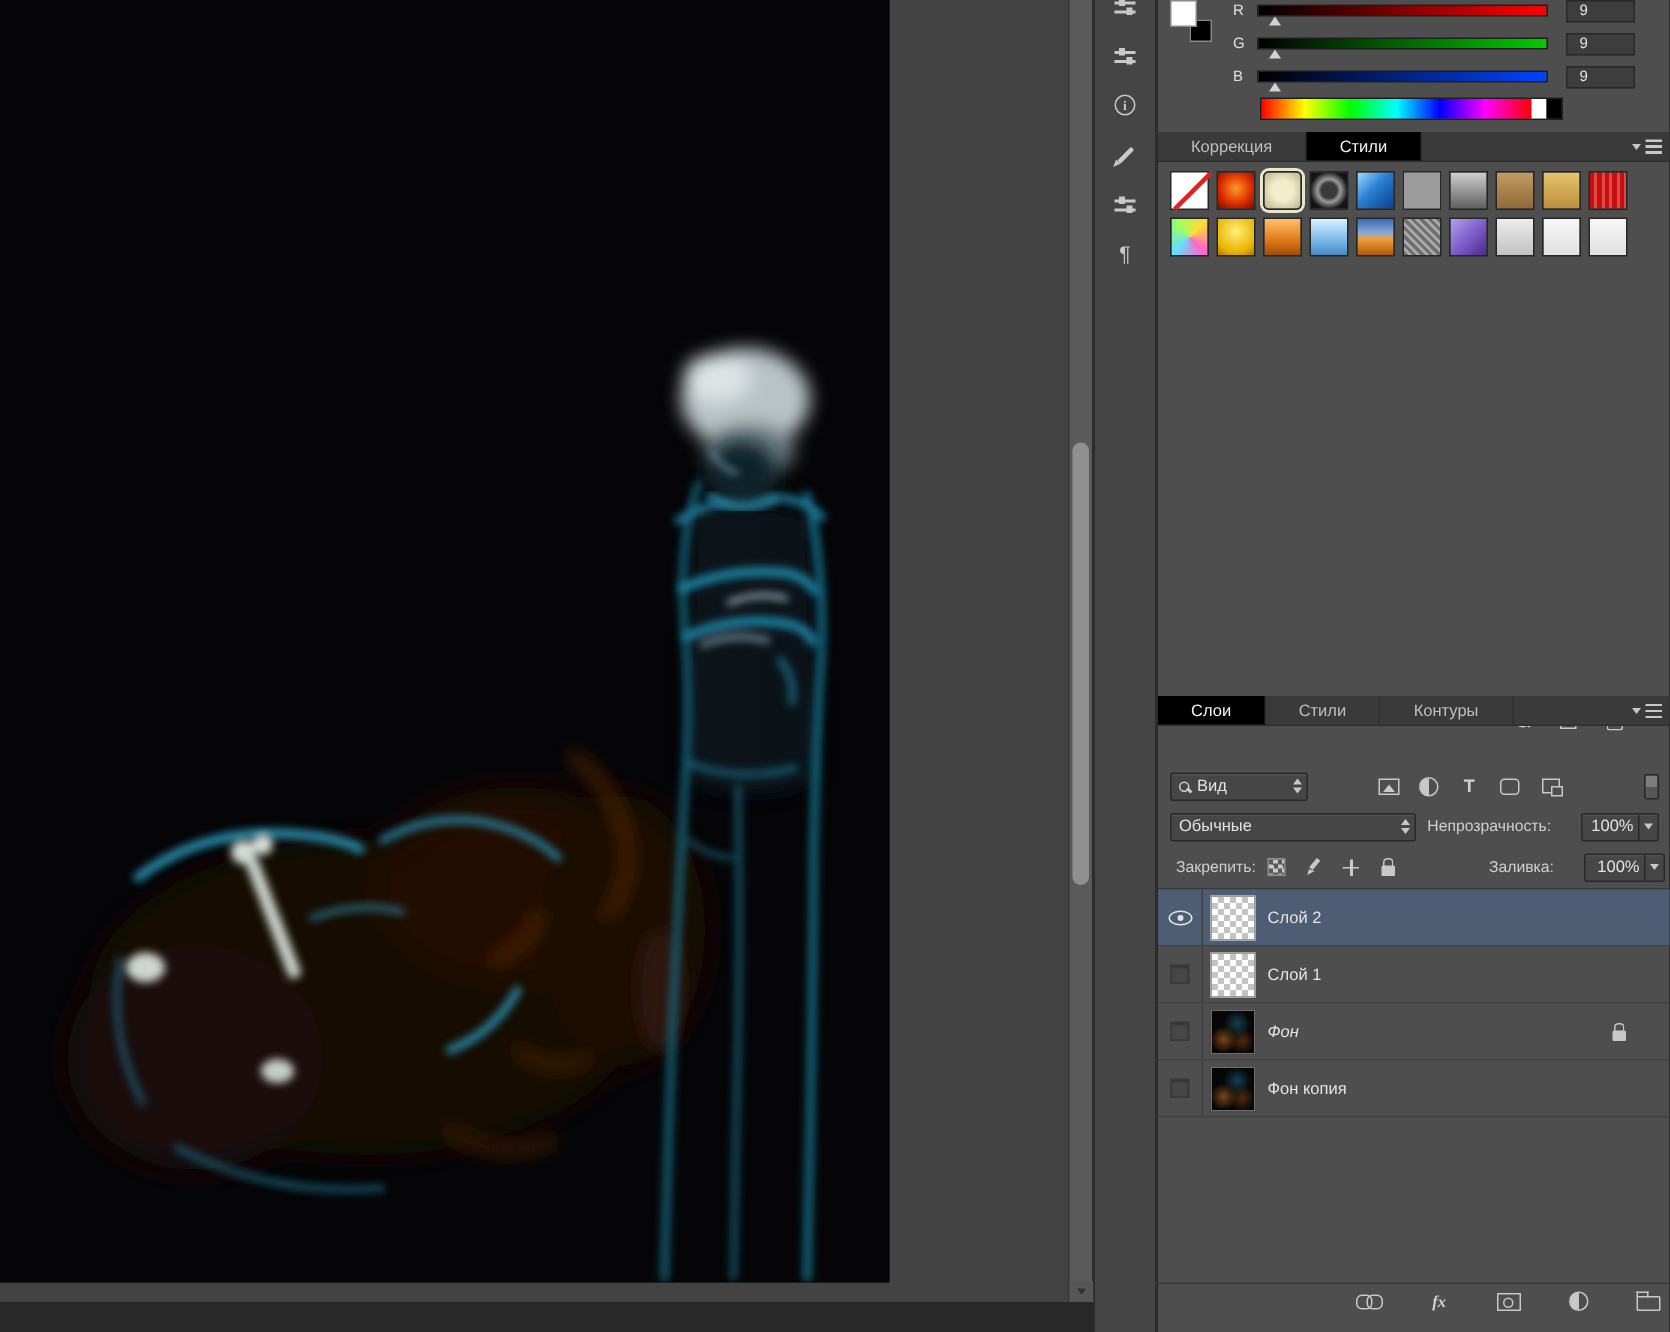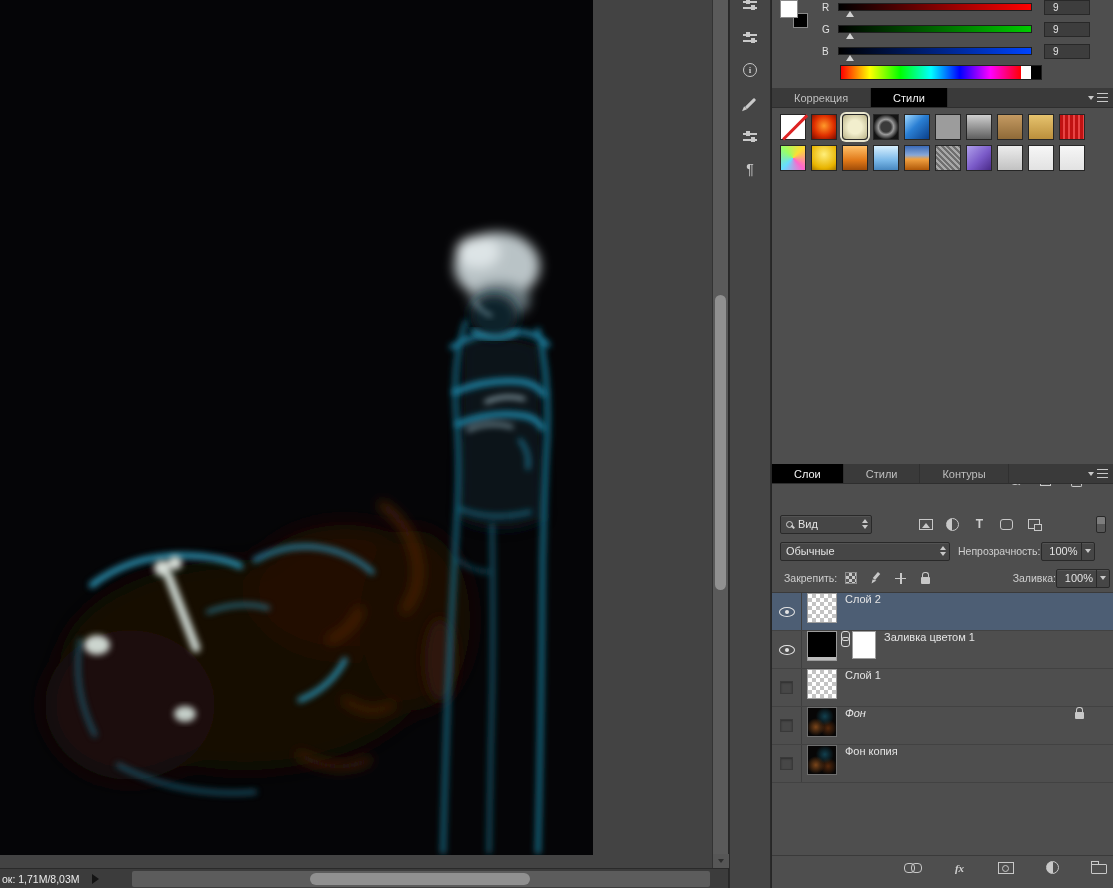--- a/index.html
+++ b/index.html
@@ -71,41 +71,41 @@
 .swatch.selected{box-shadow:0 0 0 2px #e9e6cf;border-radius:4px}
 .slash{position:absolute;left:-3px;top:11px;width:34px;height:2.5px;background:#dd2222;transform:rotate(-45deg)}
 .styles-footer{position:absolute;left:0;top:468px;width:342px;height:21px;border-top:1px solid #3a3a3a;display:flex;align-items:center;justify-content:flex-end;gap:16px;padding-right:30px}
 
 
 .layers-tabbar{top:464px}
 .filter-row{position:absolute;left:0;top:512px;width:342px;height:24px;display:flex;align-items:center;padding:0 8px}
 .combo{display:flex;align-items:center;background:#464646;border:1px solid #292929;border-radius:2px;height:19px;font-size:11px;color:#e2e2e2;box-shadow:inset 0 1px 0 rgba(255,255,255,.07);padding-left:5px}
 .combo.kind{width:92px}
 .combo.blend{width:170px}
-.combo.small{width:54px;margin-left:0;padding-left:0}
+.combo.small{width:54px;margin-left:20px;padding-left:0}
 .combo.small .val{flex:1;text-align:right;padding-right:3px}
 .spin{margin-left:auto;display:flex;flex-direction:column;align-items:center;padding-right:3px}
 .tri{display:block;width:0;height:0;border-left:3px solid transparent;border-right:3px solid transparent}
 .tri-up{border-bottom:4px solid #c8c8c8;margin-bottom:2px}
 .tri-down{border-top:4px solid #c8c8c8}
 .tri-down.dark{border-top-color:#2e2e2e}
 .dd-btn{margin-left:auto;width:13px;align-self:stretch;border-left:1px solid #292929;display:flex;align-items:center;justify-content:center}
 .ico-search{width:7px;height:7px;border:1.5px solid #cfcfcf;border-radius:50%;position:relative;display:inline-block;margin-right:5px;flex:none}
 .ico-search::after{content:"";position:absolute;width:4px;height:1.5px;background:#cfcfcf;transform:rotate(45deg);right:-3px;bottom:-1px}
 .filter-icons{display:flex;gap:12px;margin-left:46px;align-items:center}
 .filter-toggle{margin-left:auto;width:10px;height:17px;background:linear-gradient(#7d7d7d 50%,#575757 50%);border:1px solid #282828;border-radius:2px}
 .blend-row{position:absolute;left:0;top:540px;width:342px;height:22px;display:flex;align-items:center;padding:0 8px}
 .lbl{font-size:10.5px;color:#cfcfcf;white-space:nowrap}
 .blend-row .lbl{margin-left:8px}
 .lock-row{position:absolute;left:4px;top:568px;width:342px;height:20px;display:flex;align-items:center;padding:0 8px}
 .lock-icons{display:flex;gap:10px;margin-left:6px;align-items:center}
 .lock-row .fill-lbl{margin-left:auto}
 
 .layers-list{position:absolute;left:0;top:592px;width:342px;height:263px;border-top:1px solid #3a3a3a}
-.layer-row{display:flex;align-items:flex-start;height:38px;border-bottom:1px solid #424242;position:relative}
+.layer-row{display:flex;align-items:center;height:38px;border-bottom:1px solid #424242;position:relative}
 .layer-row.selected{background:var(--sel-bg,#4d5e74)}
 .eye-cell{width:30px;height:100%;border-right:1px solid #3e3e3e;display:flex;align-items:center;justify-content:center;flex:none}
 .eye-empty{width:13px;height:13px;background:#474747;border:1px solid #393939;box-shadow:inset 0 1px 2px rgba(0,0,0,.35);display:inline-block}
 .ico-eye{width:16px;height:10px;border:1.5px solid #e4e4e4;border-radius:50%;position:relative;display:inline-block}
 .ico-eye::after{content:"";position:absolute;left:50%;top:50%;transform:translate(-50%,-50%);width:4px;height:4px;background:#e4e4e4;border-radius:50%}
 .thumb{width:30px;height:30px;margin-left:5px;flex:none;border:1px solid #9c9c9c;position:relative}
 .thumb.checker{background-color:#fff;background-image:conic-gradient(#c3c3c3 25%,#fff 0 50%,#c3c3c3 0 75%,#fff 0);background-size:8px 8px}
 .thumb.image{border-color:#6e6e6e;background:
  radial-gradient(circle at 28% 68%, #7a451a 0%, rgba(122,69,26,0) 32%),
  radial-gradient(circle at 60% 30%, #12404f 0%, rgba(18,64,79,0) 35%),
@@ -235,27 +235,20 @@
     </div>
   </div>
 
   <div class="vscroll">
     <div class="vthumb"></div>
     <div class="vscroll-btn">
         <span class="tri tri-down dark"></span>
       </div>
   </div>
 
-  <div class="statusbar">
-    <span class="status-text">ок: 1,71М/8,03М</span>
-    <span class="status-arrow"></span>
-    <div class="hscroll">
-      <div class="hthumb"></div>
-    </div>
-  </div>
 
   <div class="dock-strip">
       <div class="dock-btn">
         <span class="dk-sliders"></span>
       </div>
       <div class="dock-btn">
         <span class="dk-sliders"></span>
       </div>
       <div class="dock-btn">
         <span class="dk-info">i</span>
@@ -438,47 +431,38 @@
     <div class="layers-list">
         <div class="layer-row selected">
           <div class="eye-cell">
             <span class="ico-eye"></span>
           </div>
           <div class="thumb checker"></div>
           <span class="layer-name">Слой 2</span>
         </div>
         <div class="layer-row">
           <div class="eye-cell">
-            <span class="ico-eye"></span>
-          </div>
-          <div class="thumb fill-black"></div>
-          <span class="ico-chain"></span>
-          <div class="thumb mask"></div>
-          <span class="layer-name">Заливка цветом 1</span>
+            <span class="eye-empty"></span>
+          </div>
+          <div class="thumb checker"></div>
+          <span class="layer-name">Слой 1</span>
         </div>
         <div class="layer-row">
           <div class="eye-cell">
             <span class="eye-empty"></span>
           </div>
-          <div class="thumb checker"></div>
-          <span class="layer-name">Слой 1</span>
+          <div class="thumb image"></div>
+          <span class="layer-name italic">Фон</span>
+          <span class="ico-lock row-lock"></span>
         </div>
         <div class="layer-row">
           <div class="eye-cell">
             <span class="eye-empty"></span>
           </div>
           <div class="thumb image"></div>
-          <span class="layer-name italic">Фон</span>
-          <span class="ico-lock row-lock"></span>
-        </div>
-        <div class="layer-row">
-          <div class="eye-cell">
-            <span class="eye-empty"></span>
-          </div>
-          <div class="thumb image"></div>
           <span class="layer-name">Фон копия</span>
         </div>
       </div>
 
     <div class="layers-footer">
       <span style="display:flex;gap:31px;align-items:flex-end">
           <div class="f-btn">
             <span class="ico-link"></span>
           </div>
           <div class="f-btn">

